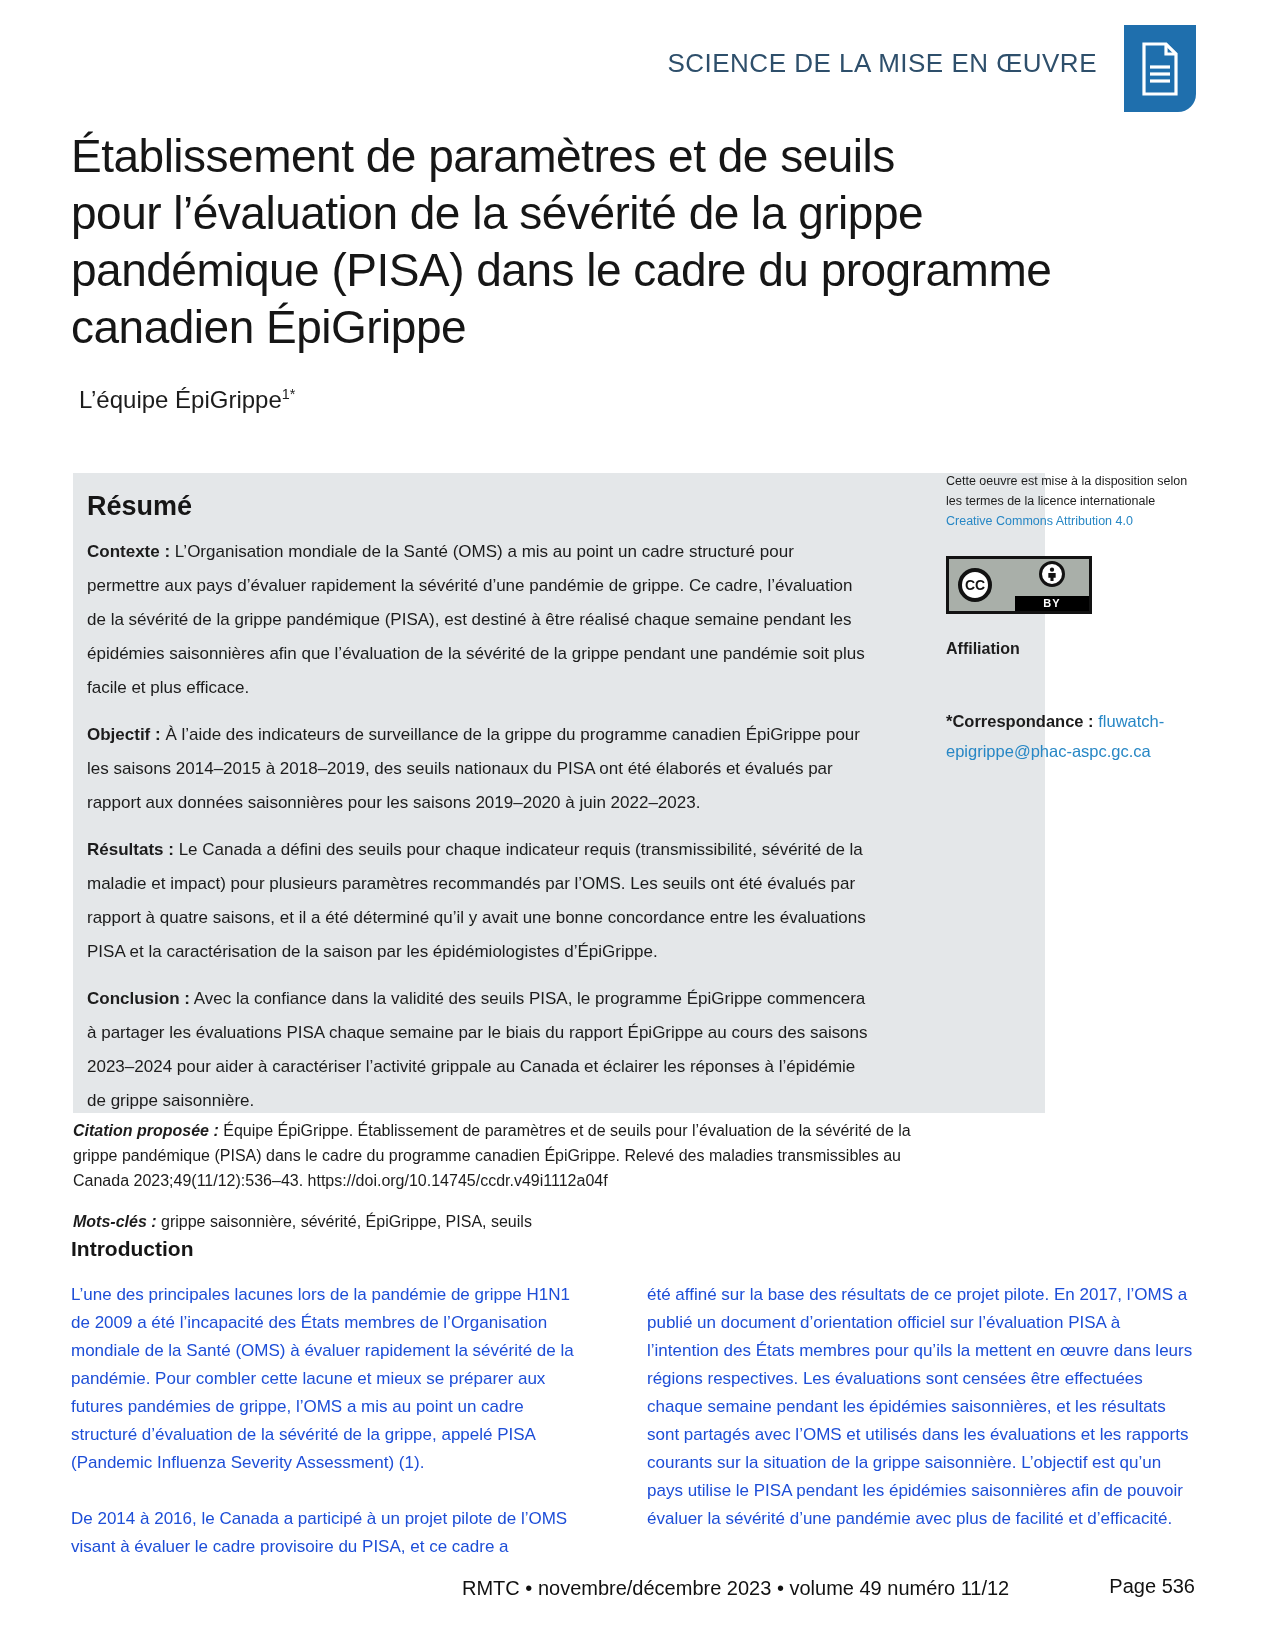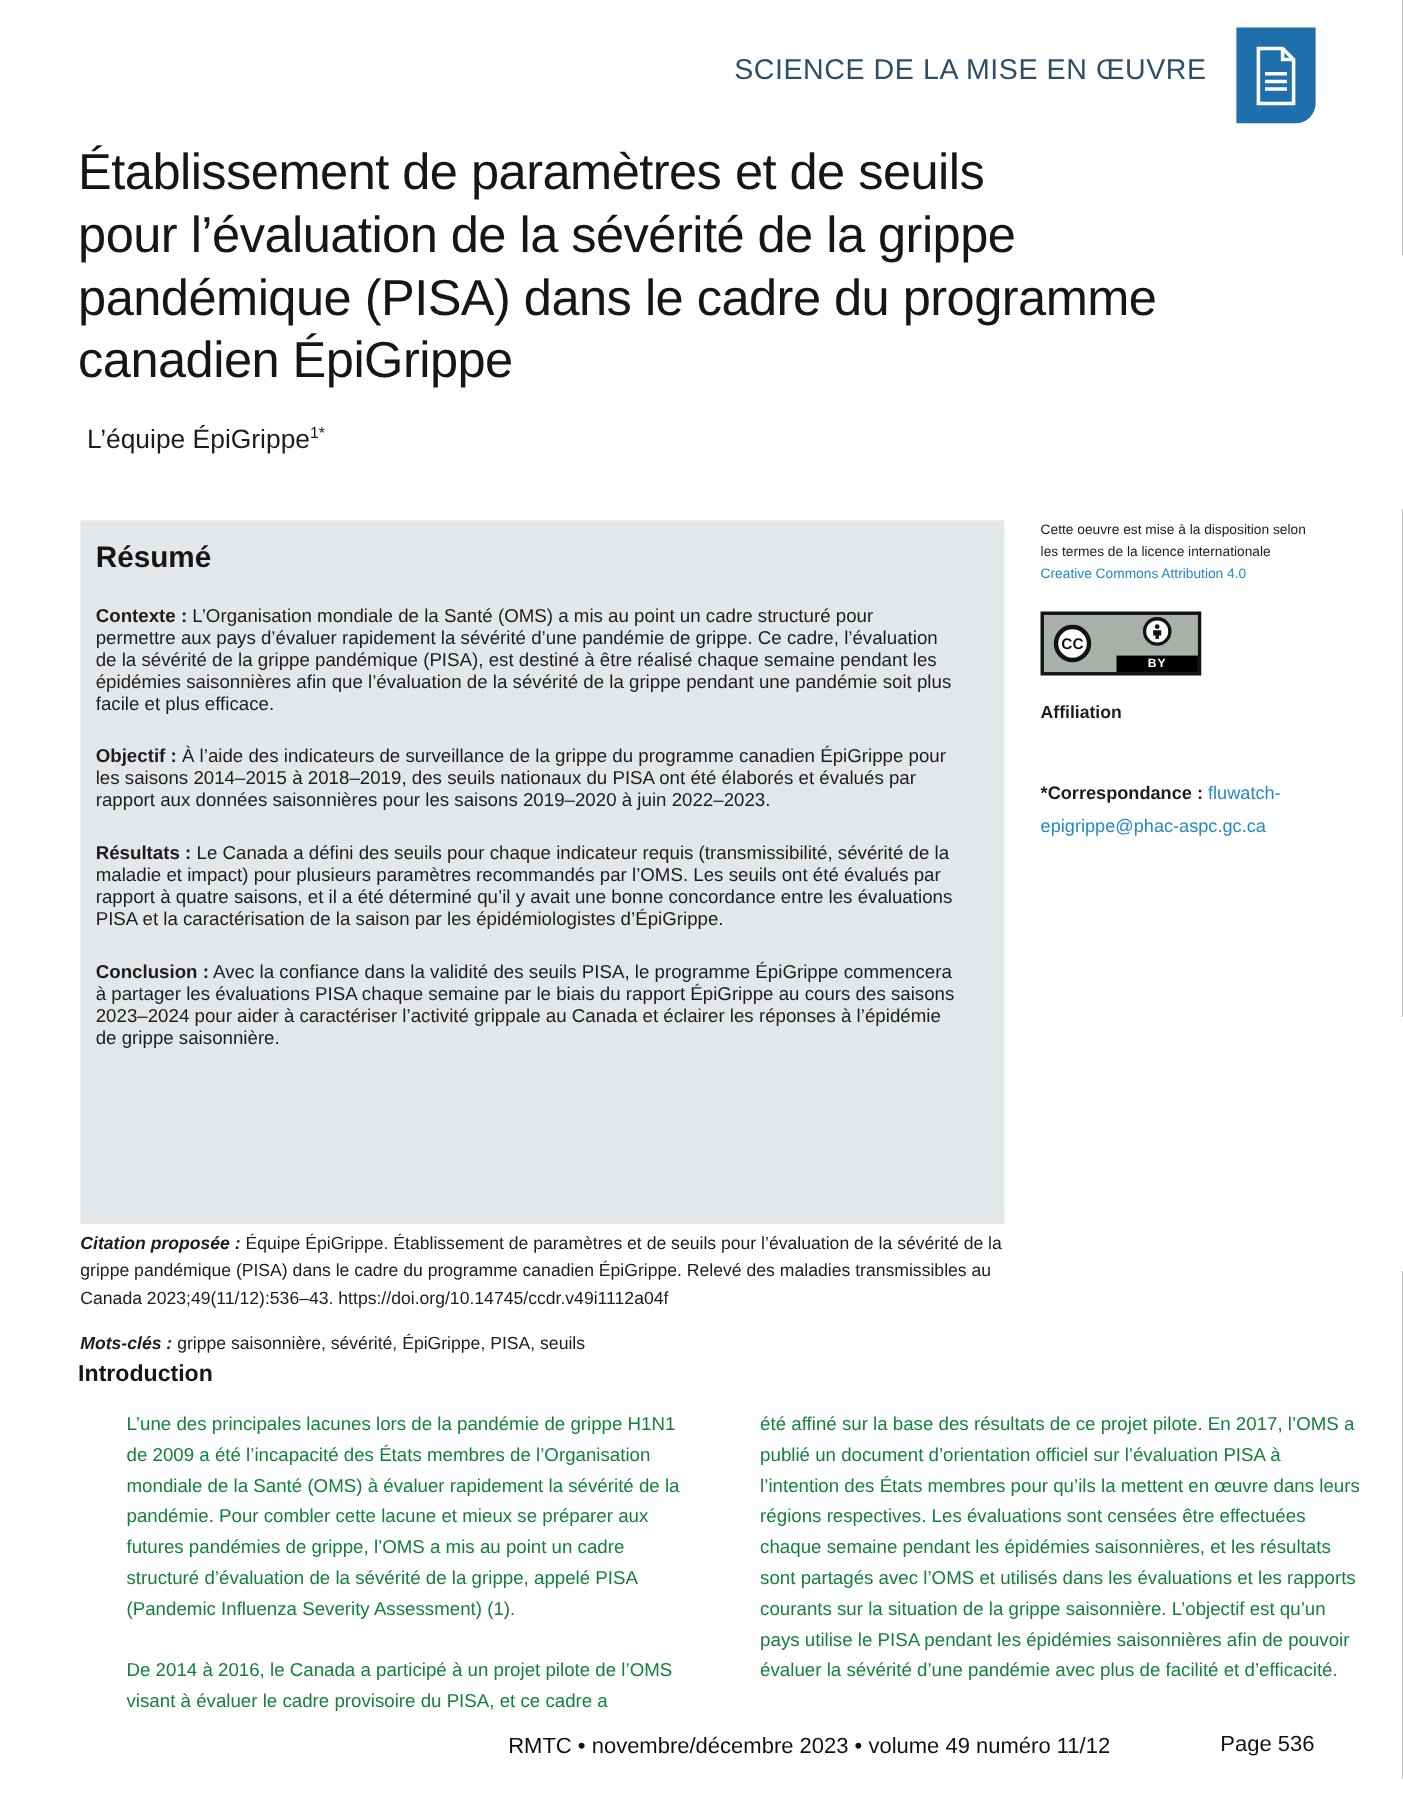--- a/index.html
+++ b/index.html
@@ -30,26 +30,26 @@
     color:#161616; font-weight:500;
   }
   .author {
     position:absolute; left:79px; top:386px;
     font-size:24px; color:#1c1c1c;
   }
   .author sup { font-size:60%; vertical-align:super; }
 
   
   .resume-box {
-    position:absolute; left:73px; top:473px; width:840px; height:640px;
+    position:absolute; left:73px; top:473px; width:972px; height:640px;
     background:#e4e7e9; padding:16px 22px 0 14px;
   }
   .resume-box h2 { font-size:27px; font-weight:700; color:#161616; margin-top:2px; }
   .resume-box p {
-    width:782px; font-size:17px; line-height:20px; margin-top:28px; color:#1c1c1c;
+    width:782px; font-size:17px; line-height:34px; margin-top:13px; color:#1c1c1c;
   }
   .resume-box p .lbl { font-weight:700; }
 
   
   .sidebar { position:absolute; left:946px; top:471px; width:248px; }
   .license { font-size:12.5px; line-height:20px; color:#1c1c1c; }
   .license a { color:#2787c5; text-decoration:none; }
   .cc-badge {
     position:relative; margin-top:25px; width:146px; height:58px;
     background:#a9afa9; border:3px solid #121212;
@@ -85,21 +85,21 @@
     font-size:16px; line-height:25px; color:#1c1c1c;
   }
   .citation .lbl, .keywords .lbl { font-weight:700; font-style:italic; }
   .keywords { margin-top:16px; }
 
   
   .intro-h {
     position:absolute; left:71px; top:1237px;
     font-size:21px; font-weight:700; color:#161616;
   }
-  .col { position:absolute; top:1281px; font-size:17px; line-height:28px; color:#15803d;margin-left:44px; }
+  .col { position:absolute; top:1281px; font-size:17px; line-height:28px; color:#1d4ed8; }
   .col-left  { left:71px;  width:517px; }
   .col-right { left:647px; width:547px; }
   .col p + p { margin-top:28px; }
 
   
   .footer-line {
     position:absolute; left:462px; top:1577px;
     font-size:20px; color:#111; white-space:nowrap;text-align:right;
   }
   .footer-page {

